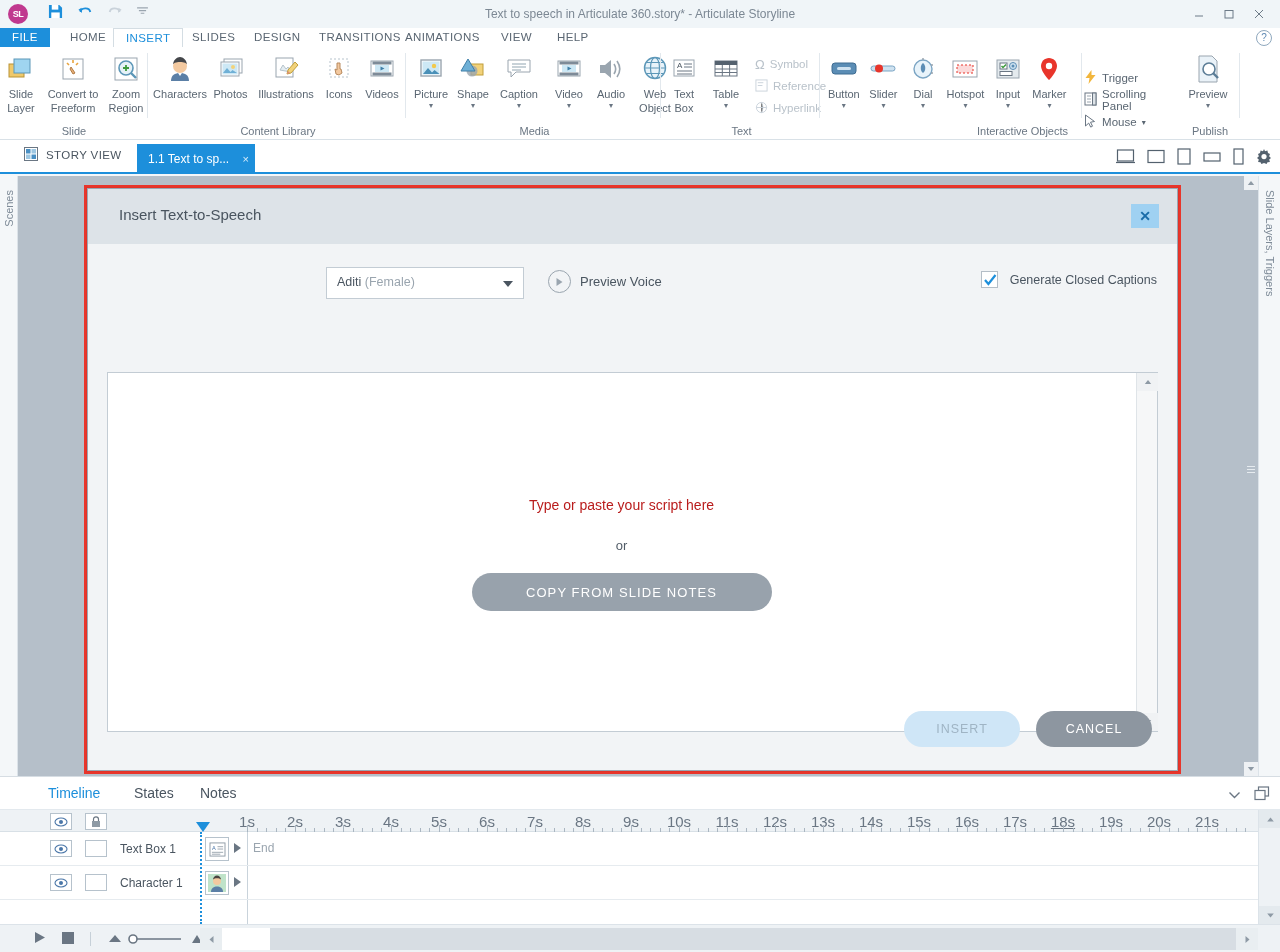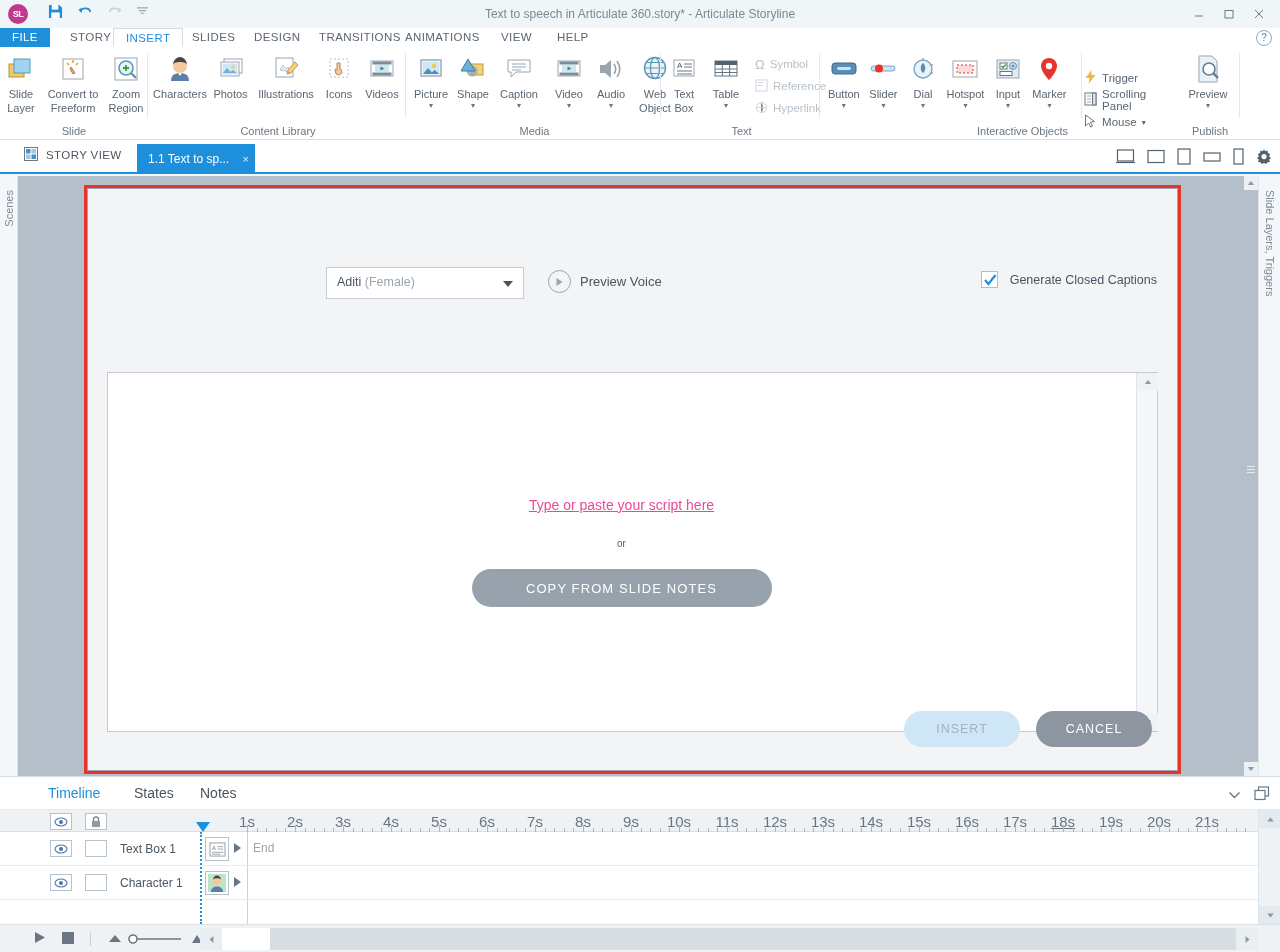--- a/index.html
+++ b/index.html
@@ -97,22 +97,22 @@
   .pv-circle { width:23px; height:23px; border-radius:50%; border:1.5px solid #9aa5af;
                display:flex; align-items:center; justify-content:center; }
   .cc { position:absolute; right:1px; top:4px; display:flex; align-items:center; gap:12px; font-size:12.5px; color:#4a5560; }
   .cbox { width:17px; height:17px; background:#fff; border:1px solid #b4bec7; position:relative; }
   .cbox svg { position:absolute; left:1px; top:1px; }
 
   .script { position:absolute; left:19px; top:128px; right:19px; height:360px; background:#fff;
             border:1px solid #c3ccd4; }
   .scr-inner { position:absolute; left:0; top:0; right:22px; bottom:0; display:flex; flex-direction:column;
                align-items:center; justify-content:flex-start; padding-top:124px; }
-  .scr-hint { font-size:14px; color:#ec4899;text-decoration:underline; }
-  .scr-or { font-size:10px; color:#515c67; margin-top:25px; }
+  .scr-hint { font-size:14px; color:#b91c1c; }
+  .scr-or { font-size:13px; color:#515c67; margin-top:25px; }
   .scr-btn { margin-top:20px; width:300px; height:38px; border-radius:19px; background:#98a2ac; color:#fff;
              font-size:13px; letter-spacing:1.1px; display:flex; align-items:center; justify-content:center; }
   .scr-scroll { position:absolute; right:0; top:0; width:21px; bottom:0; background:#f6f7f8; border-left:1px solid #dfe4e8; }
   .ss-btn { width:21px; height:18px; display:flex; align-items:center; justify-content:center; background:#f0f2f4; }
   .ss-btn.bot { position:absolute; bottom:0; }
 
   .dlg-foot { position:absolute; right:25px; bottom:23px; display:flex; gap:16px; }
   .fbtn { width:116px; height:36px; border-radius:18px; display:flex; align-items:center; justify-content:center;
           font-size:12.5px; letter-spacing:1px; }
   .fbtn.insert { background:#cfe6f7; color:#9fb4c4; }
@@ -208,21 +208,21 @@
       <div class="wbtn">
         <svg width="12" height="12" viewBox="0 0 12 12">
             <path d="M2 2l8 8M10 2l-8 8" stroke="#6d7b88" stroke-width="1"></path>
           </svg>
       </div>
     </div>
   </div>
 
   <div class="ribbon-tabs">
     <div class="rt file" style="left:0;width:50px;">FILE</div>
-    <div class="rt" style="left:58px;">STORY</div>
+    <div class="rt" style="left:58px;">HOME</div>
     <div class="rt active" style="left:113px;">INSERT</div>
     <div class="rt" style="left:180px;">SLIDES</div>
     <div class="rt" style="left:242px;">DESIGN</div>
     <div class="rt" style="left:307px;">TRANSITIONS</div>
     <div class="rt" style="left:393px;">ANIMATIONS</div>
     <div class="rt" style="left:489px;">VIEW</div>
     <div class="rt" style="left:545px;">HELP</div>
   </div>
   <div class="help-q">?</div>
 
@@ -657,20 +657,24 @@
               <path d="M4 5L.8 1h6.4z" fill="#8e9aa5"></path>
             </svg>
         </div>
       </div>
     </div>
   </div>
 
   <div class="dlg-outline"></div>
 
   <div class="dialog">
+    <div class="dlg-head">
+      <div class="dlg-title">Insert Text-to-Speech</div>
+      <div class="dlg-close">✕</div>
+    </div>
 
     <div class="dlg-body">
       <div class="ctrlrow">
         <div class="dd voice">
           <span class="val"><span>Aditi</span><span class="sub"> (Female)</span></span>
           <span class="arw"></span>
         </div>
         <div class="preview">
           <span class="pv-circle">
             <svg width="9" height="10" viewBox="0 0 9 10">

